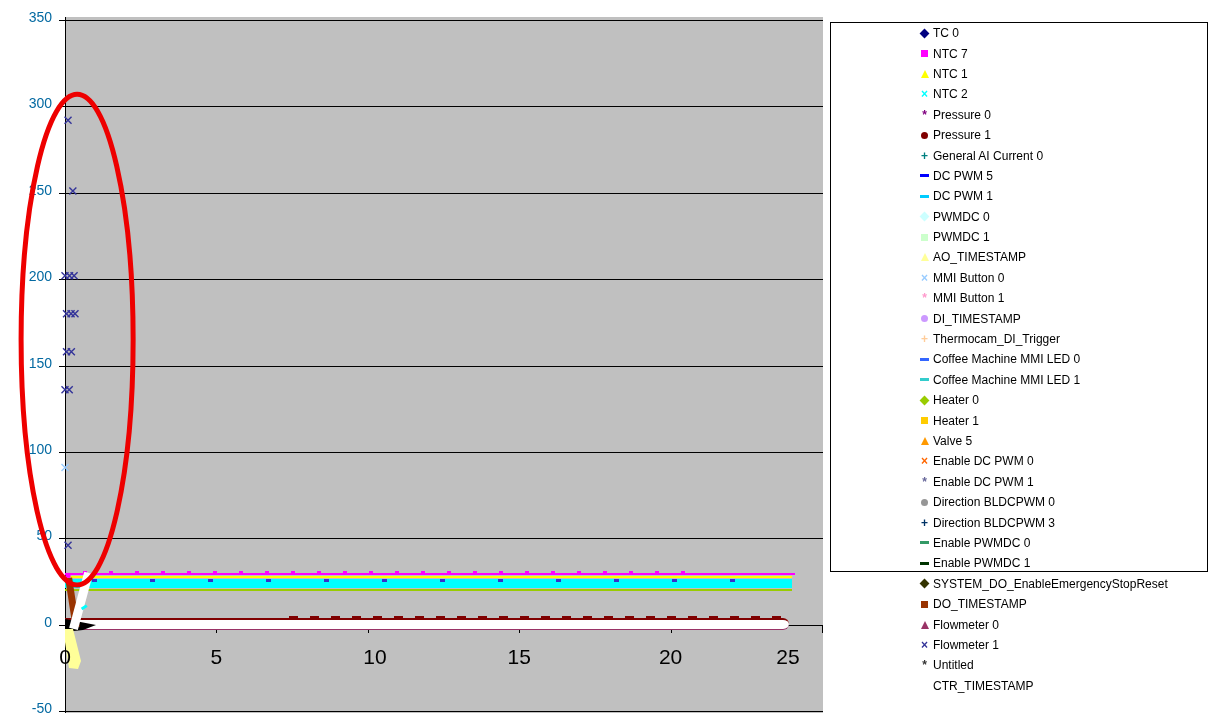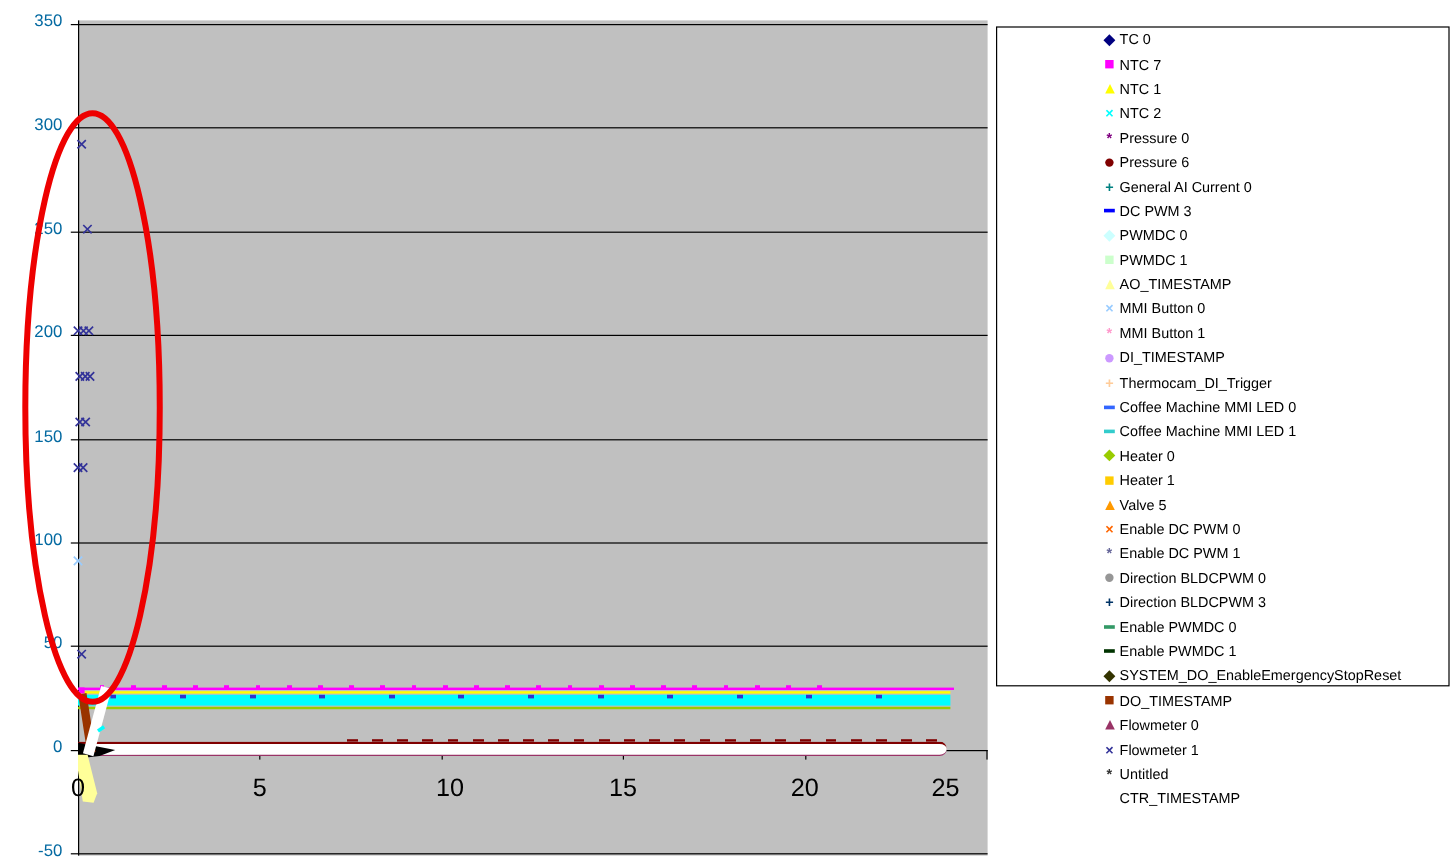--- a/index.html
+++ b/index.html
@@ -149,33 +149,39 @@
       <div class="legend-row">
         <span class="lg-marker">
           <span class="m-glyph" style="color: rgb(128, 0, 128);">*</span>
         </span>
         <span class="legend-label">Pressure 0</span>
       </div>
       <div class="legend-row">
         <span class="lg-marker">
           <span class="m-circle" style="background: rgb(128, 0, 0);"></span>
         </span>
-        <span class="legend-label">Pressure 6</span>
+        <span class="legend-label">Pressure 1</span>
       </div>
       <div class="legend-row">
         <span class="lg-marker">
           <span class="m-glyph" style="color: rgb(0, 128, 128);">+</span>
         </span>
         <span class="legend-label">General AI Current 0</span>
       </div>
       <div class="legend-row">
         <span class="lg-marker">
           <span class="m-dash" style="background: rgb(0, 0, 255);"></span>
         </span>
-        <span class="legend-label">DC PWM 3</span>
+        <span class="legend-label">DC PWM 5</span>
+      </div>
+      <div class="legend-row">
+        <span class="lg-marker">
+          <span class="m-dash" style="background: rgb(0, 204, 255);"></span>
+        </span>
+        <span class="legend-label">DC PWM 1</span>
       </div>
       <div class="legend-row">
         <span class="lg-marker">
           <span class="m-diamond" style="background: rgb(204, 255, 255);"></span>
         </span>
         <span class="legend-label">PWMDC 0</span>
       </div>
       <div class="legend-row">
         <span class="lg-marker">
           <span class="m-square" style="background: rgb(204, 255, 204);"></span>

